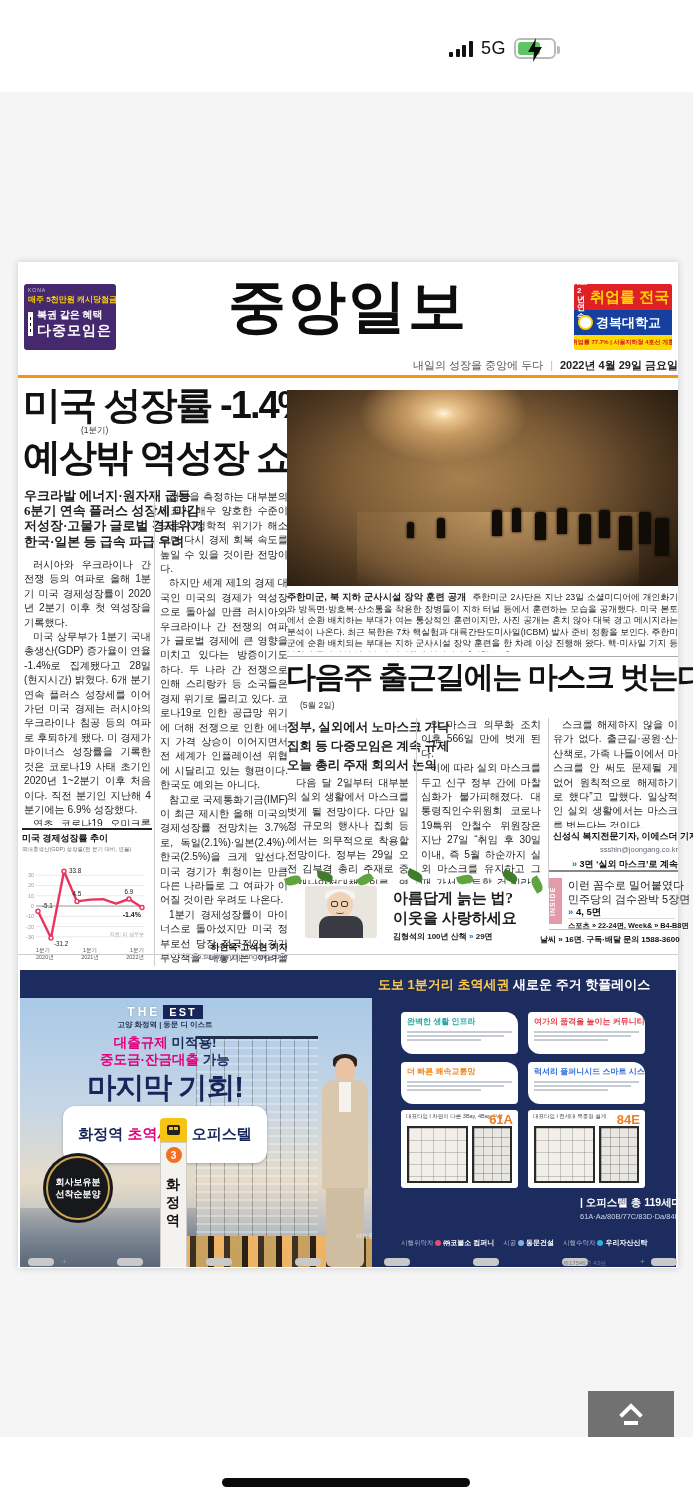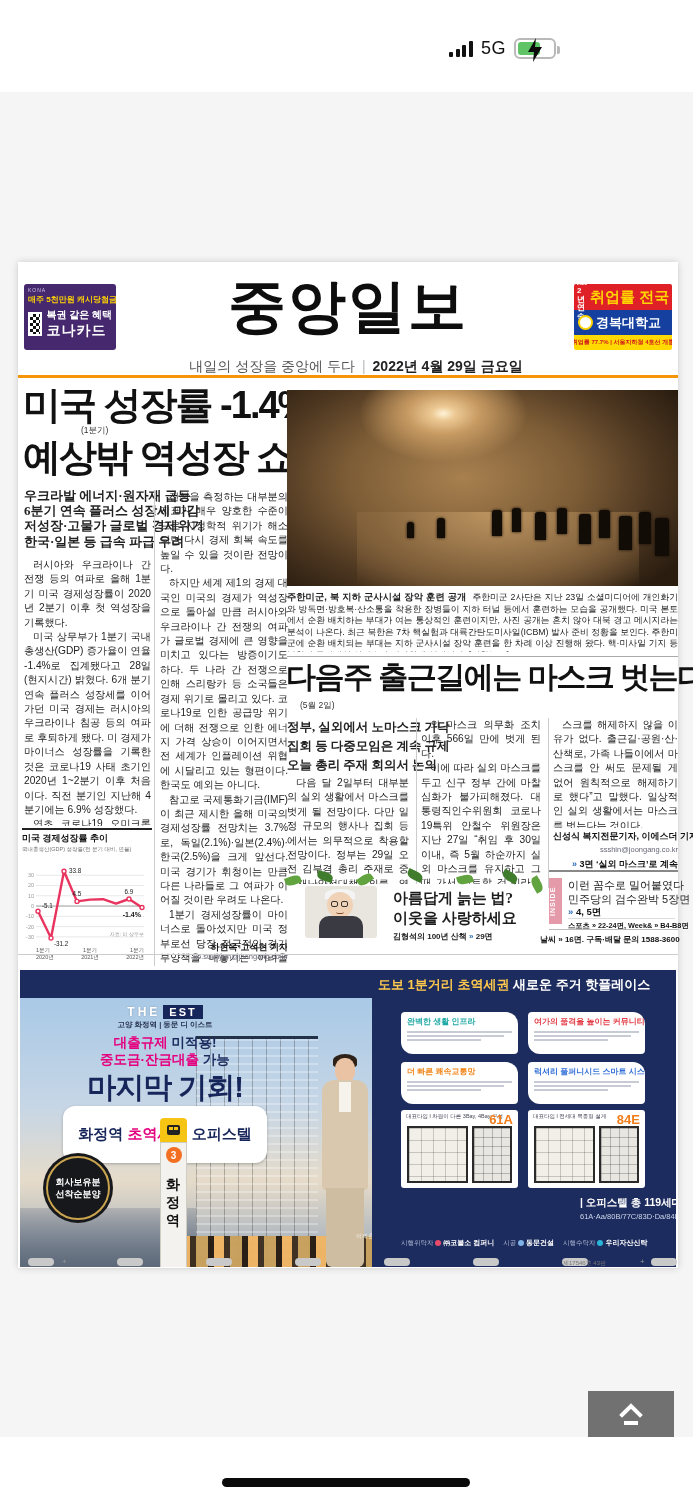--- a/index.html
+++ b/index.html
@@ -35,21 +35,21 @@
   .kbu{right:6px;top:22px;width:98px;height:66px;border-radius:2px;overflow:hidden;font-weight:700;}
   .kbu .r1{height:26px;background:#df2127;display:flex;align-items:center;gap:3px;padding:0 3px;color:#fff;}
   .kbu .r1 .yr{font-size:4.5px;line-height:1.1;}
   .kbu .r1 .yr b{display:block;font-size:8px;}
   .kbu .r1 .big{color:#ffd400;font-size:15px;white-space:nowrap;}
   .kbu .r1 .min{font-size:4.5px;}
   .kbu .r2{height:25px;background:#1540a0;display:flex;align-items:center;gap:3px;padding:0 4px;color:#fff;}
   .kbu .emb{width:15px;height:15px;border-radius:50%;background:#fff;border:2px solid #ffd400;flex:none;}
   .kbu .r2 .nm{font-size:13px;font-weight:900;white-space:nowrap;}
   .kbu .r3{height:15px;background:#ffd900;color:#d01a1f;font-size:6px;font-weight:800;display:flex;align-items:center;justify-content:center;white-space:nowrap;}
-  .tagrow{left:16px;right:0;top:96px;text-align:center;font-size:14px;color:#555;}
+  .tagrow{left:16px;right:0;top:96px;text-align:right;font-size:11px;color:#555;}
   .tagrow .sep{margin:0 7px;color:#bbb;}
   .tagrow b{color:#222;}
   .orangerule{left:0;right:0;top:113px;height:3px;background:#f6940a;}
 
   
   .h1a{left:5px;top:124px;font-size:38px;font-weight:900;color:#111;letter-spacing:-2px;line-height:1;white-space:nowrap;}
   .h1note{left:63px;top:163px;font-size:8.5px;color:#333;}
   .h1b{left:5px;top:176px;font-size:38px;font-weight:900;color:#111;letter-spacing:-2px;line-height:1;white-space:nowrap;}
   .bullets1{left:6px;top:226px;width:262px;font-family:"Liberation Serif","DejaVu Serif",serif;}
   .bullets1 div{font-size:13px;font-weight:700;color:#222;line-height:15.2px;white-space:nowrap;}
@@ -214,21 +214,21 @@
 
     <div class="page">
 
       <div class="abs kona">
         <div class="k-brand">KONA</div>
         <div class="k-line1">매주 5천만원 캐시당첨금</div>
         <div class="k-row">
           <div class="qr"></div>
           <div>
             <div class="k-line2">복권 같은 혜택</div>
-            <div class="k-line3">코나카드</div>
+            <div class="k-line3">다중모임은</div>
           </div>
         </div>
       </div>
 
       <div class="abs logo">중앙일보</div>
 
       <div class="abs kbu">
         <div class="r1">
           <span class="yr"><span>2020 - 2021</span><b>2년 연속</b></span>
           <span class="big">취업률 전국 1위</span>

